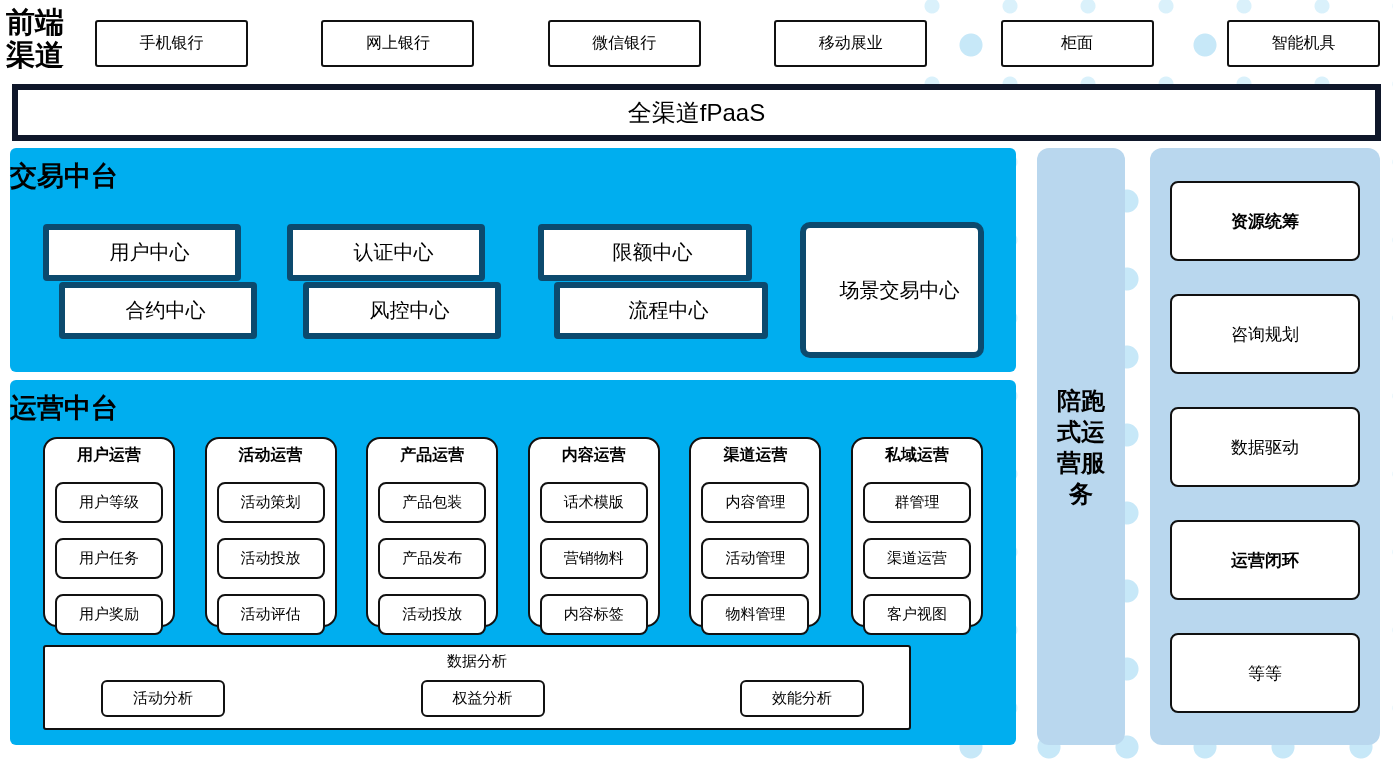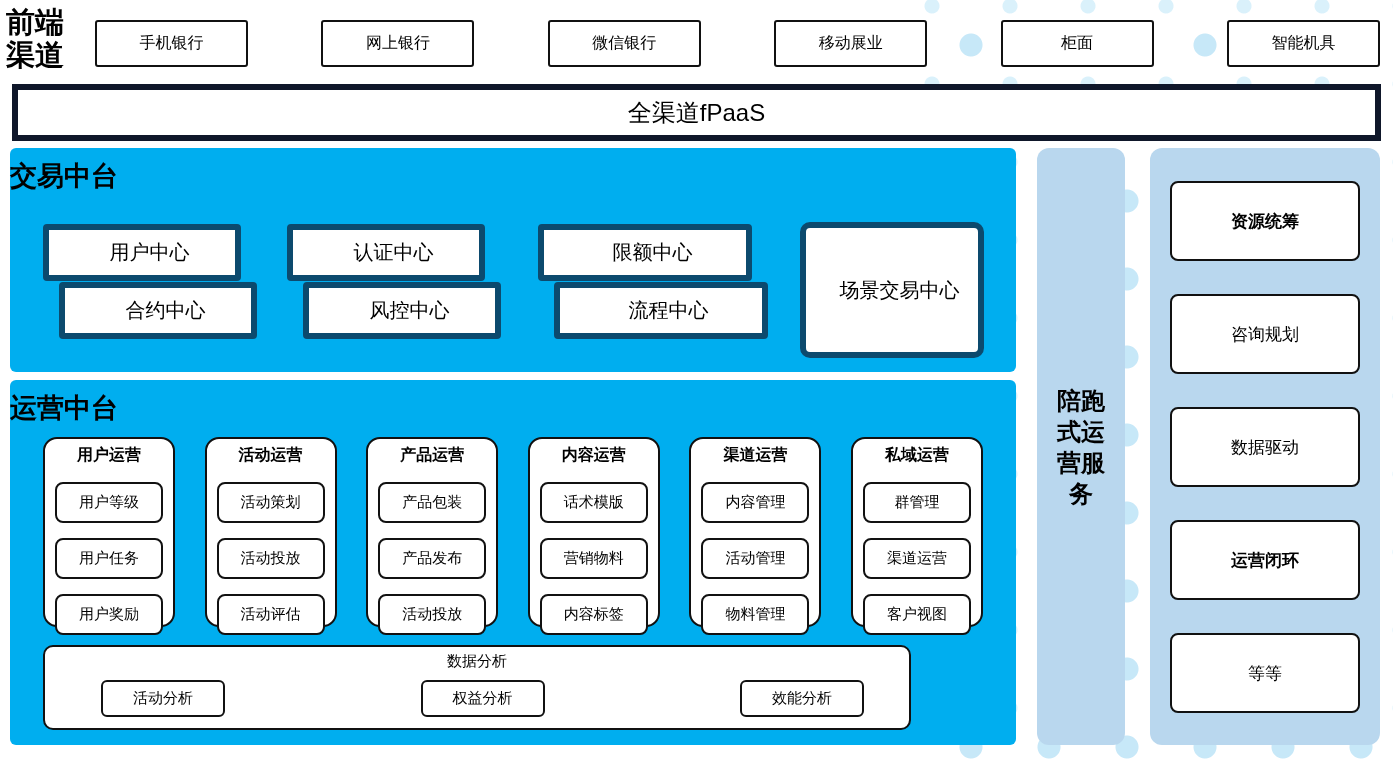--- a/index.html
+++ b/index.html
@@ -60,21 +60,21 @@
   .op-col-title{font-size:16px;font-weight:bold;line-height:20px;margin-bottom:2px;}
   .op-item{
     width:108px;height:41px;background:#fff;border:2px solid #111;border-radius:8px;
     display:flex;align-items:center;justify-content:center;font-size:15px;
     box-sizing:border-box;flex:none;
   }
 
   
   .analysis{
     position:absolute;left:33px;top:265px;width:868px;height:85px;background:#fff;
-    border:2px solid #111;border-radius:10px;box-sizing:border-box;
+    border:2px solid #111;border-radius:3px;box-sizing:border-box;
   }
   .analysis-title{text-align:center;font-size:15px;padding-top:5px;}
   .analysis-items{display:flex;justify-content:space-between;padding:9px 45px 0 56px;}
   .analysis-box{
     width:124px;height:37px;background:#fff;border:2px solid #111;border-radius:6px;
     display:flex;align-items:center;justify-content:center;font-size:15px;box-sizing:border-box;
   }
 
   
   .companion-bar{

